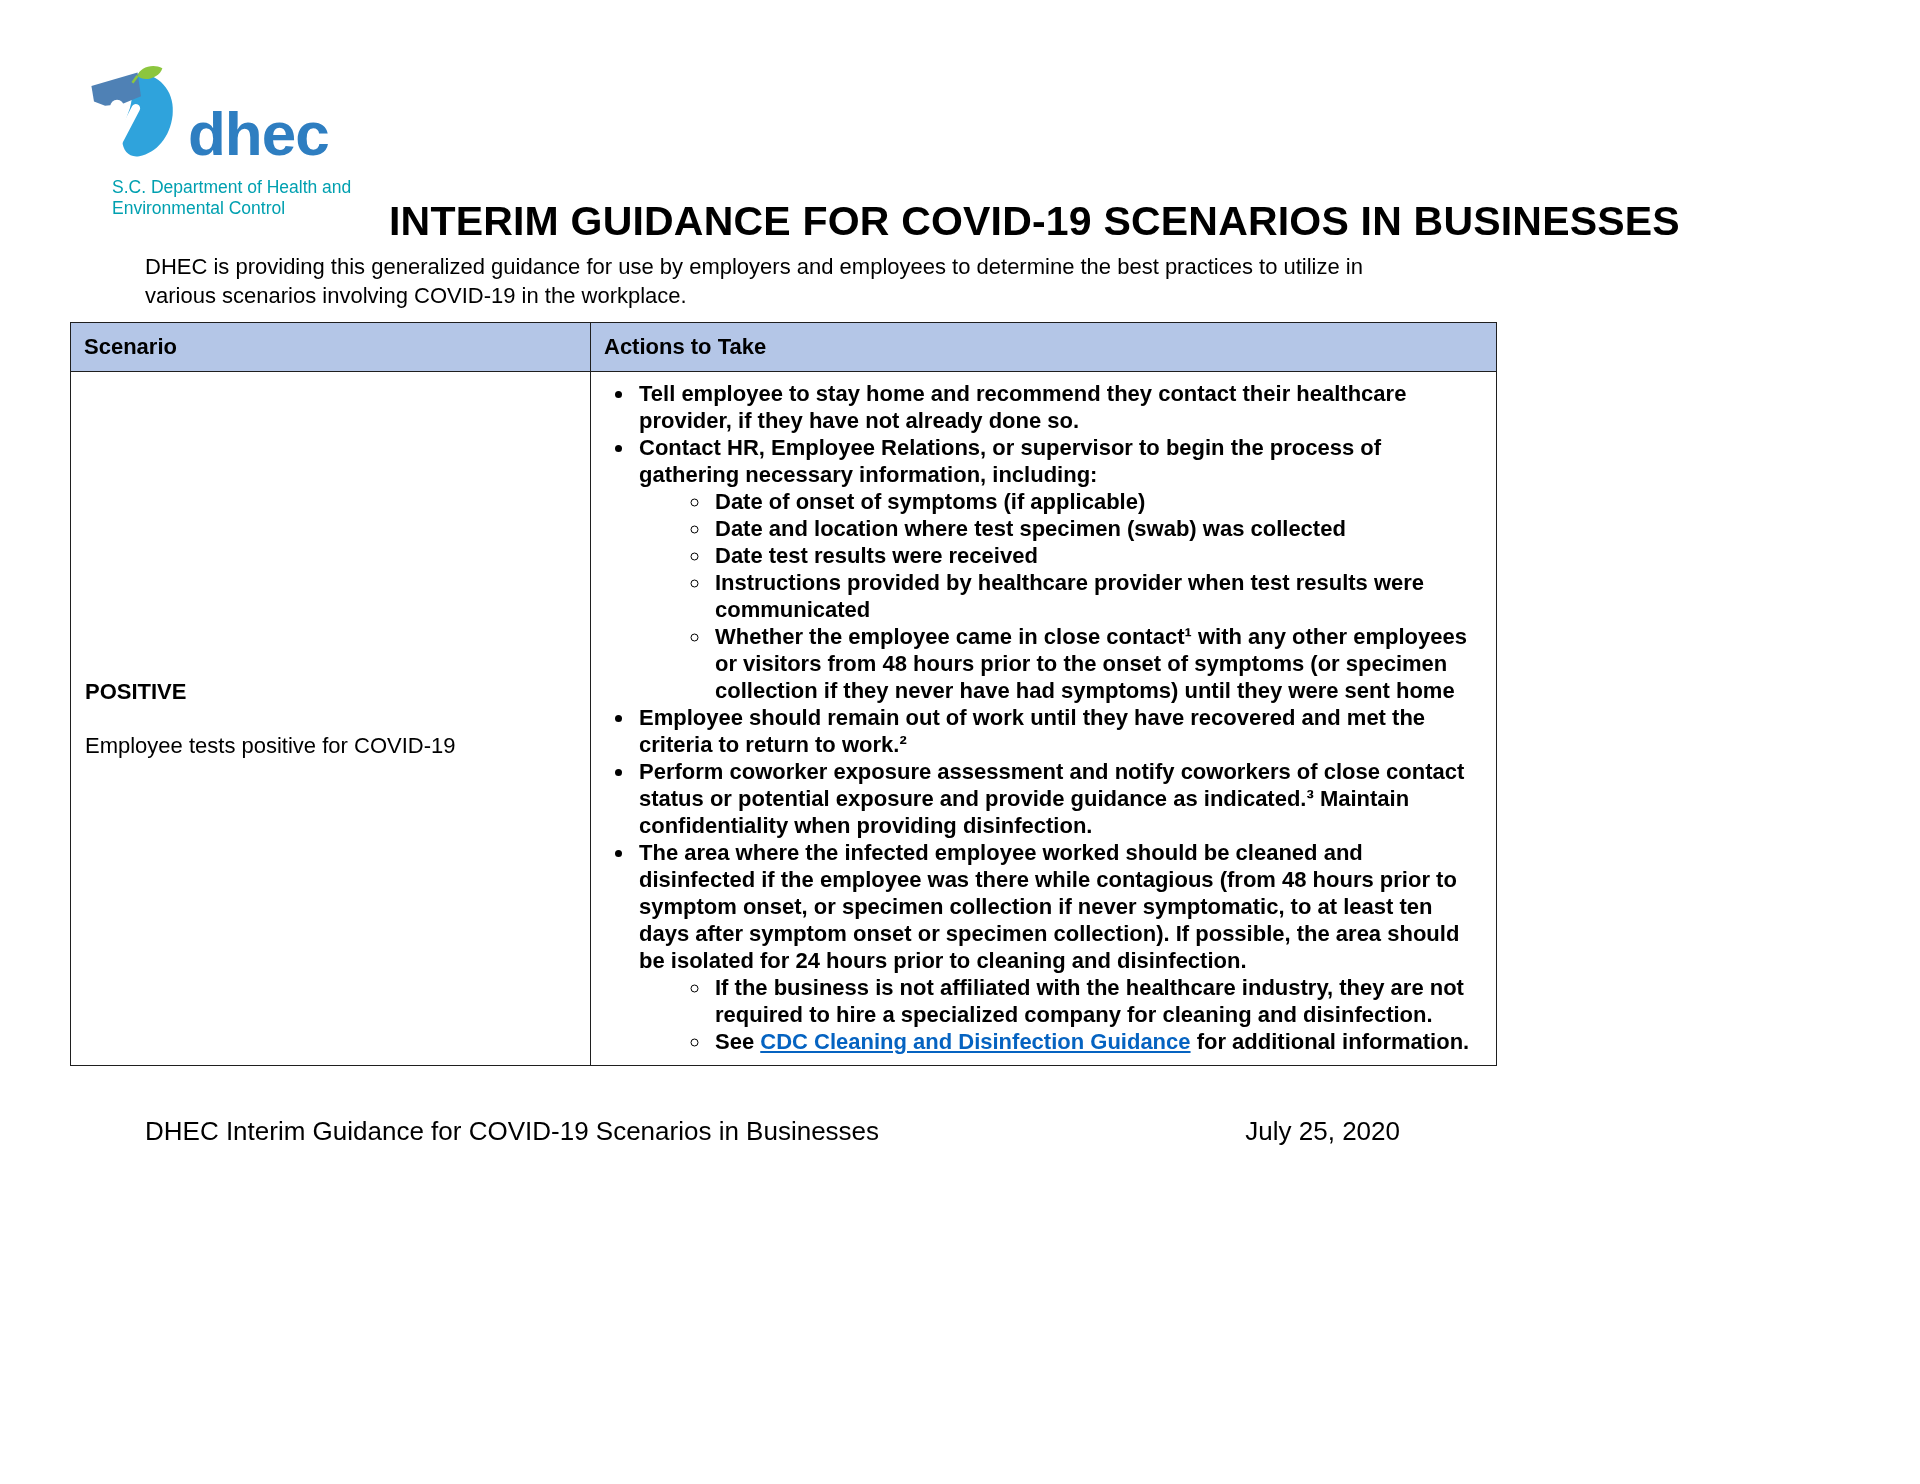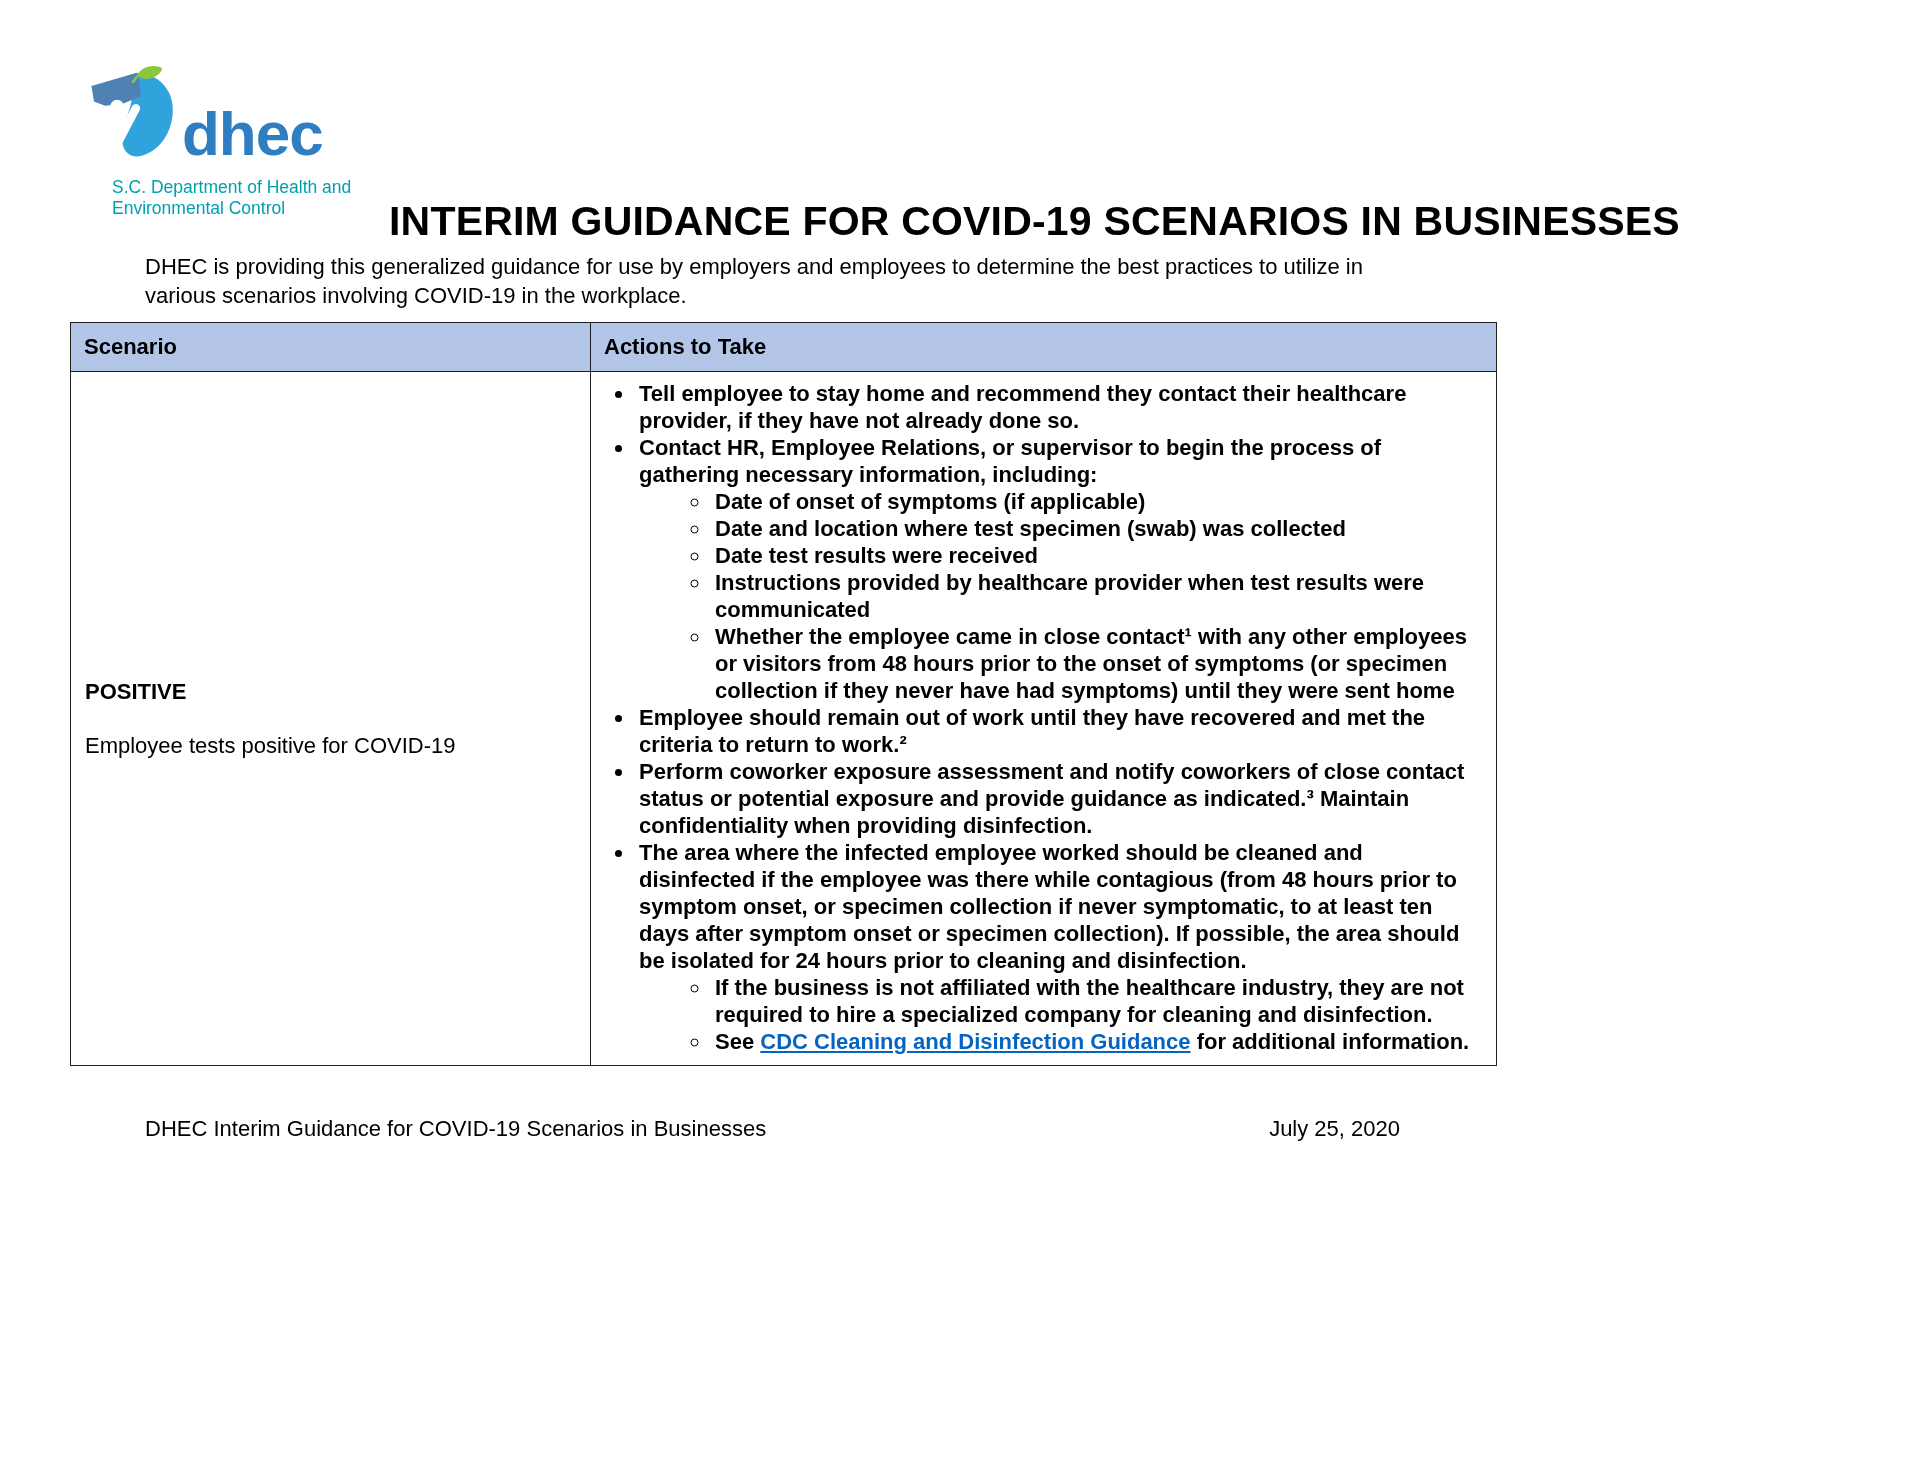--- a/index.html
+++ b/index.html
@@ -17,20 +17,21 @@
   
   .logo { position: absolute; left: 88px; top: 64px; width: 330px; }
   .logo-top { display: flex; align-items: flex-end; }
   .logo-mark { width: 94px; height: 104px; flex: 0 0 auto; }
   .brand {
     font-size: 62px;
     font-weight: 700;
     color: var(--brand-blue, #2E7EC1);
     line-height: 0.95;
     letter-spacing: -1px;
+    margin-left: 6px;
     margin-bottom: 4px;
   }
   .logo-sub {
     margin-top: 9px;
     margin-left: 24px;
     color: var(--brand-teal, #00A0B0);
     font-size: 17.5px;
     line-height: 21px;
   }
 
@@ -106,21 +107,21 @@
   }
 
   
   .footer {
     position: absolute;
     left: 145px;
     top: 1116px;
     width: 1255px;
     display: flex;
     justify-content: space-between;
-    font-size: 22px;
+    font-size: 26px;
   }
 </style>
 </head>
 <body>
 
 <div class="page">
 
   <header class="logo">
     <div class="logo-top">
       <svg class="logo-mark" viewBox="0 0 110 118" aria-hidden="true">

